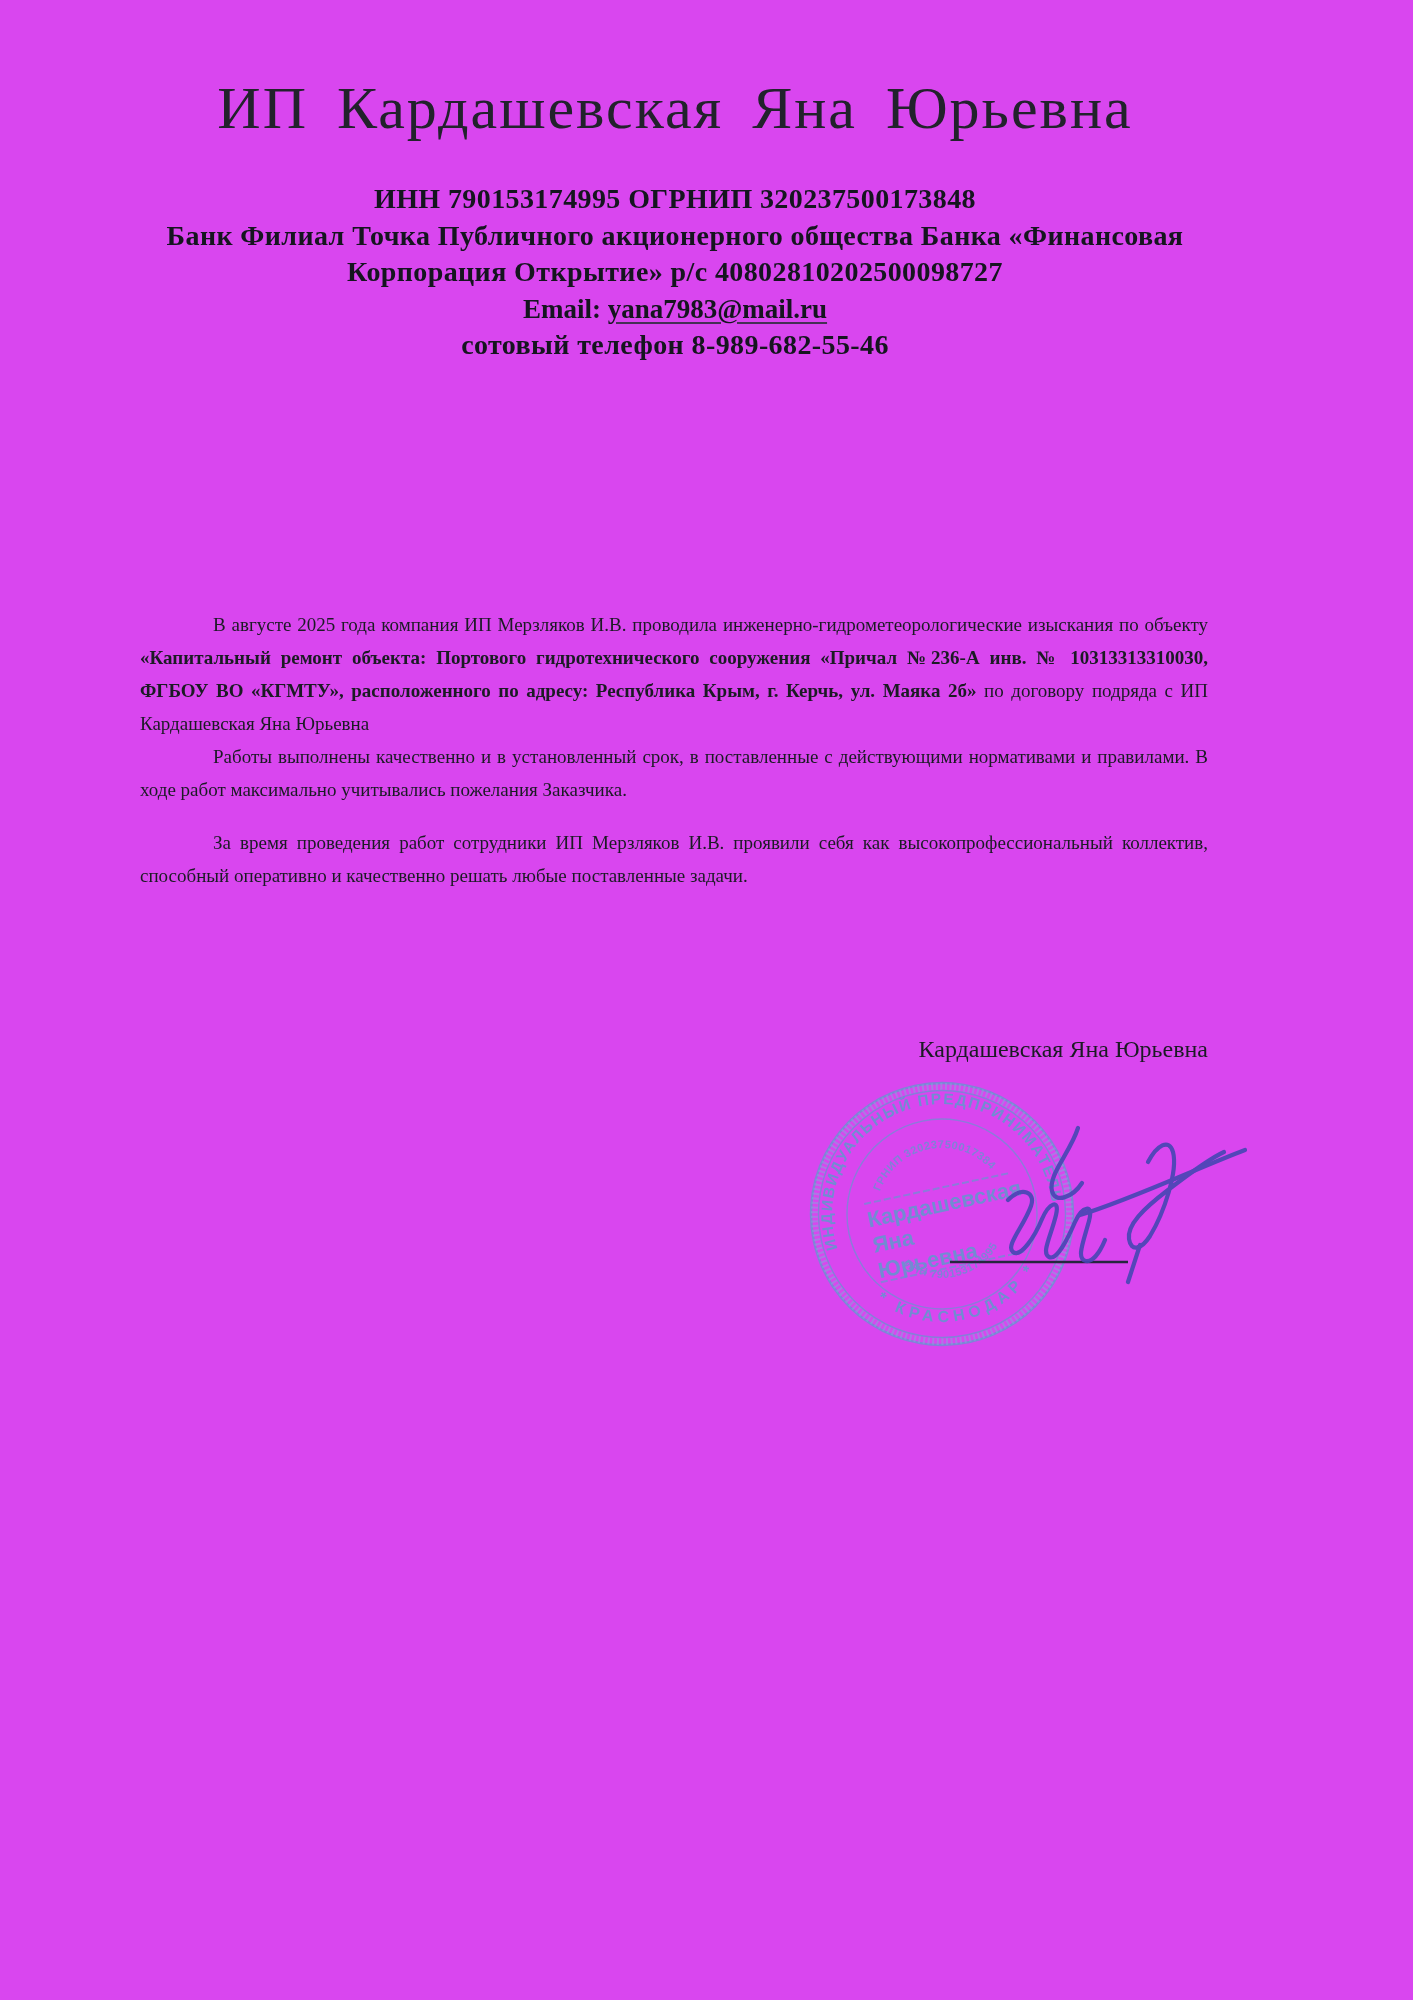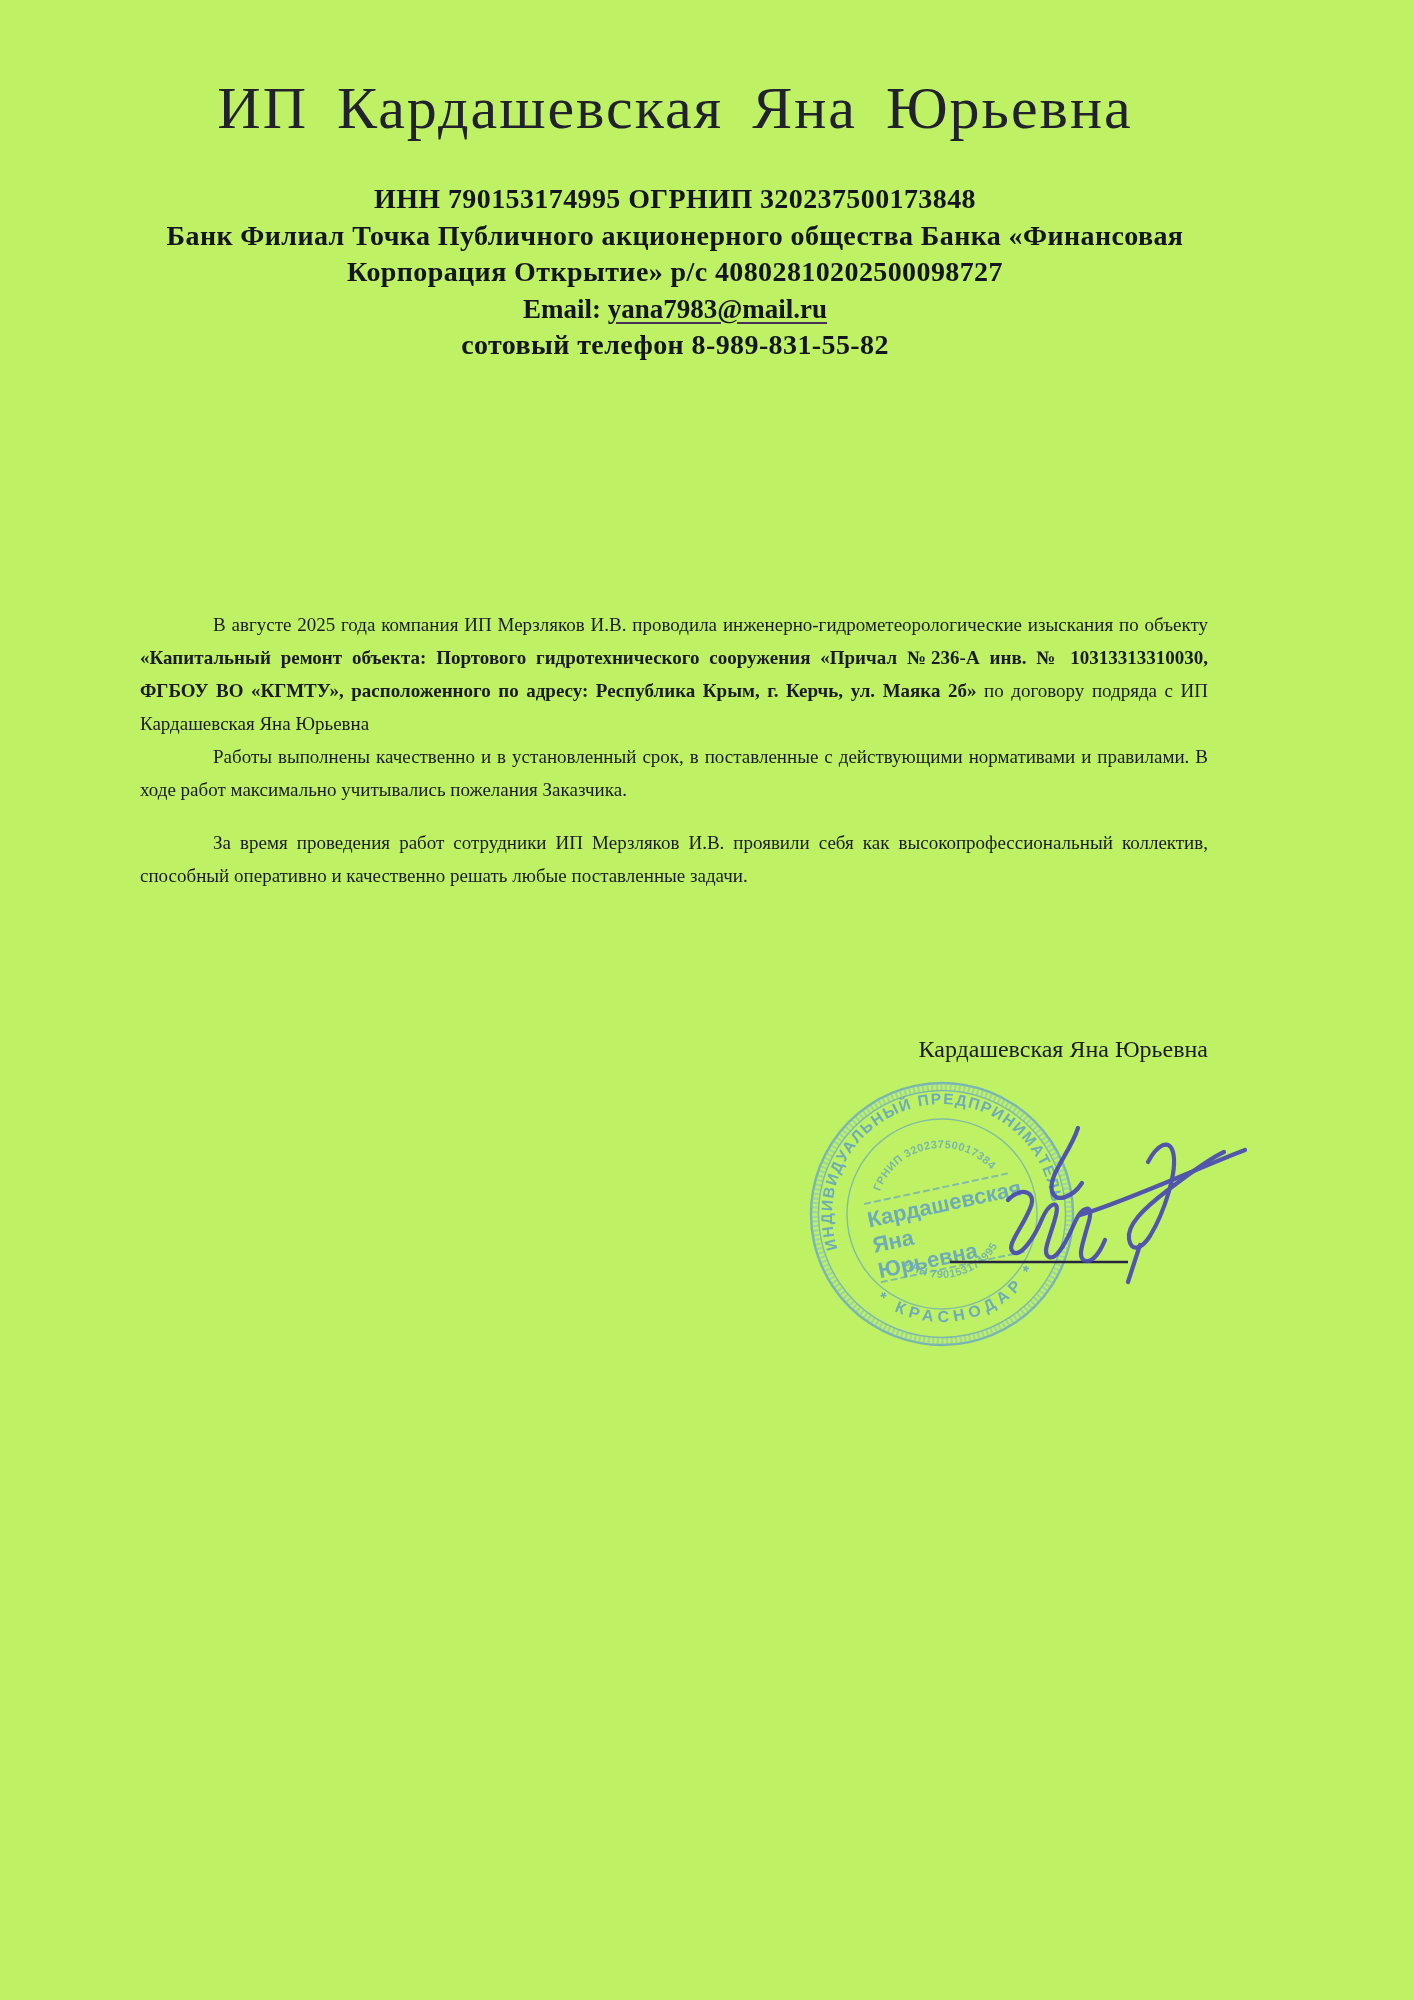--- a/index.html
+++ b/index.html
@@ -1,19 +1,19 @@
 <!DOCTYPE html>
 <html lang="ru"><head>
 <meta charset="utf-8">
 <style>
   html,body{margin:0;padding:0;background:#ffffff;}
   .page{
     position:relative;
     width:1413px;height:2000px;
-    background:#bef264;
+    background:#d946ef;
     overflow:hidden;
     font-family:"Liberation Serif","DejaVu Serif",serif;
     color:#1b1b24;
   }
   
   .letterhead{
     position:absolute;left:140px;top:0;width:1070px;
     text-align:center;
   }
   .company-name{
@@ -75,21 +75,21 @@
   <div class="letterhead">
     <h1 class="company-name">ИП Кардашевская Яна Юрьевна</h1>
     <div class="letterhead-lines">
       <div>ИНН 790153174995 ОГРНИП 320237500173848</div>
       <div>Банк Филиал Точка Публичного акционерного общества Банка «Финансовая</div>
       <div>Корпорация Открытие» р/с 40802810202500098727</div>
       <div class="email-line">
         <span>Email:</span>
         <span> </span><a class="email-link">yana7983@mail.ru</a>
       </div>
-      <div>сотовый телефон 8-989-831-55-82</div>
+      <div>сотовый телефон 8-989-682-55-46</div>
     </div>
   </div>
 
 
   <div class="body-text">
     <p><span class="seg">В августе 2025 года компания ИП Мерзляков И.В. проводила инженерно-гидрометеорологические изыскания по объекту </span><span class="seg bold">«Капитальный ремонт объекта: Портового гидротехнического сооружения «Причал №236-А инв. № 10313313310030, ФГБОУ ВО «КГМТУ», расположенного по адресу: Республика Крым, г. Керчь, ул. Маяка 2б»</span><span class="seg"> по договору подряда с ИП Кардашевская Яна Юрьевна</span></p>
     <p><span class="seg">Работы выполнены качественно и в установленный срок, в поставленные с действующими нормативами и правилами. В ходе работ максимально учитывались пожелания Заказчика.</span></p>
     <p class="gap-before"><span class="seg">За время проведения работ сотрудники ИП Мерзляков И.В. проявили себя как высокопрофессиональный коллектив, способный оперативно и качественно решать любые поставленные задачи.</span></p>
   </div>
 

